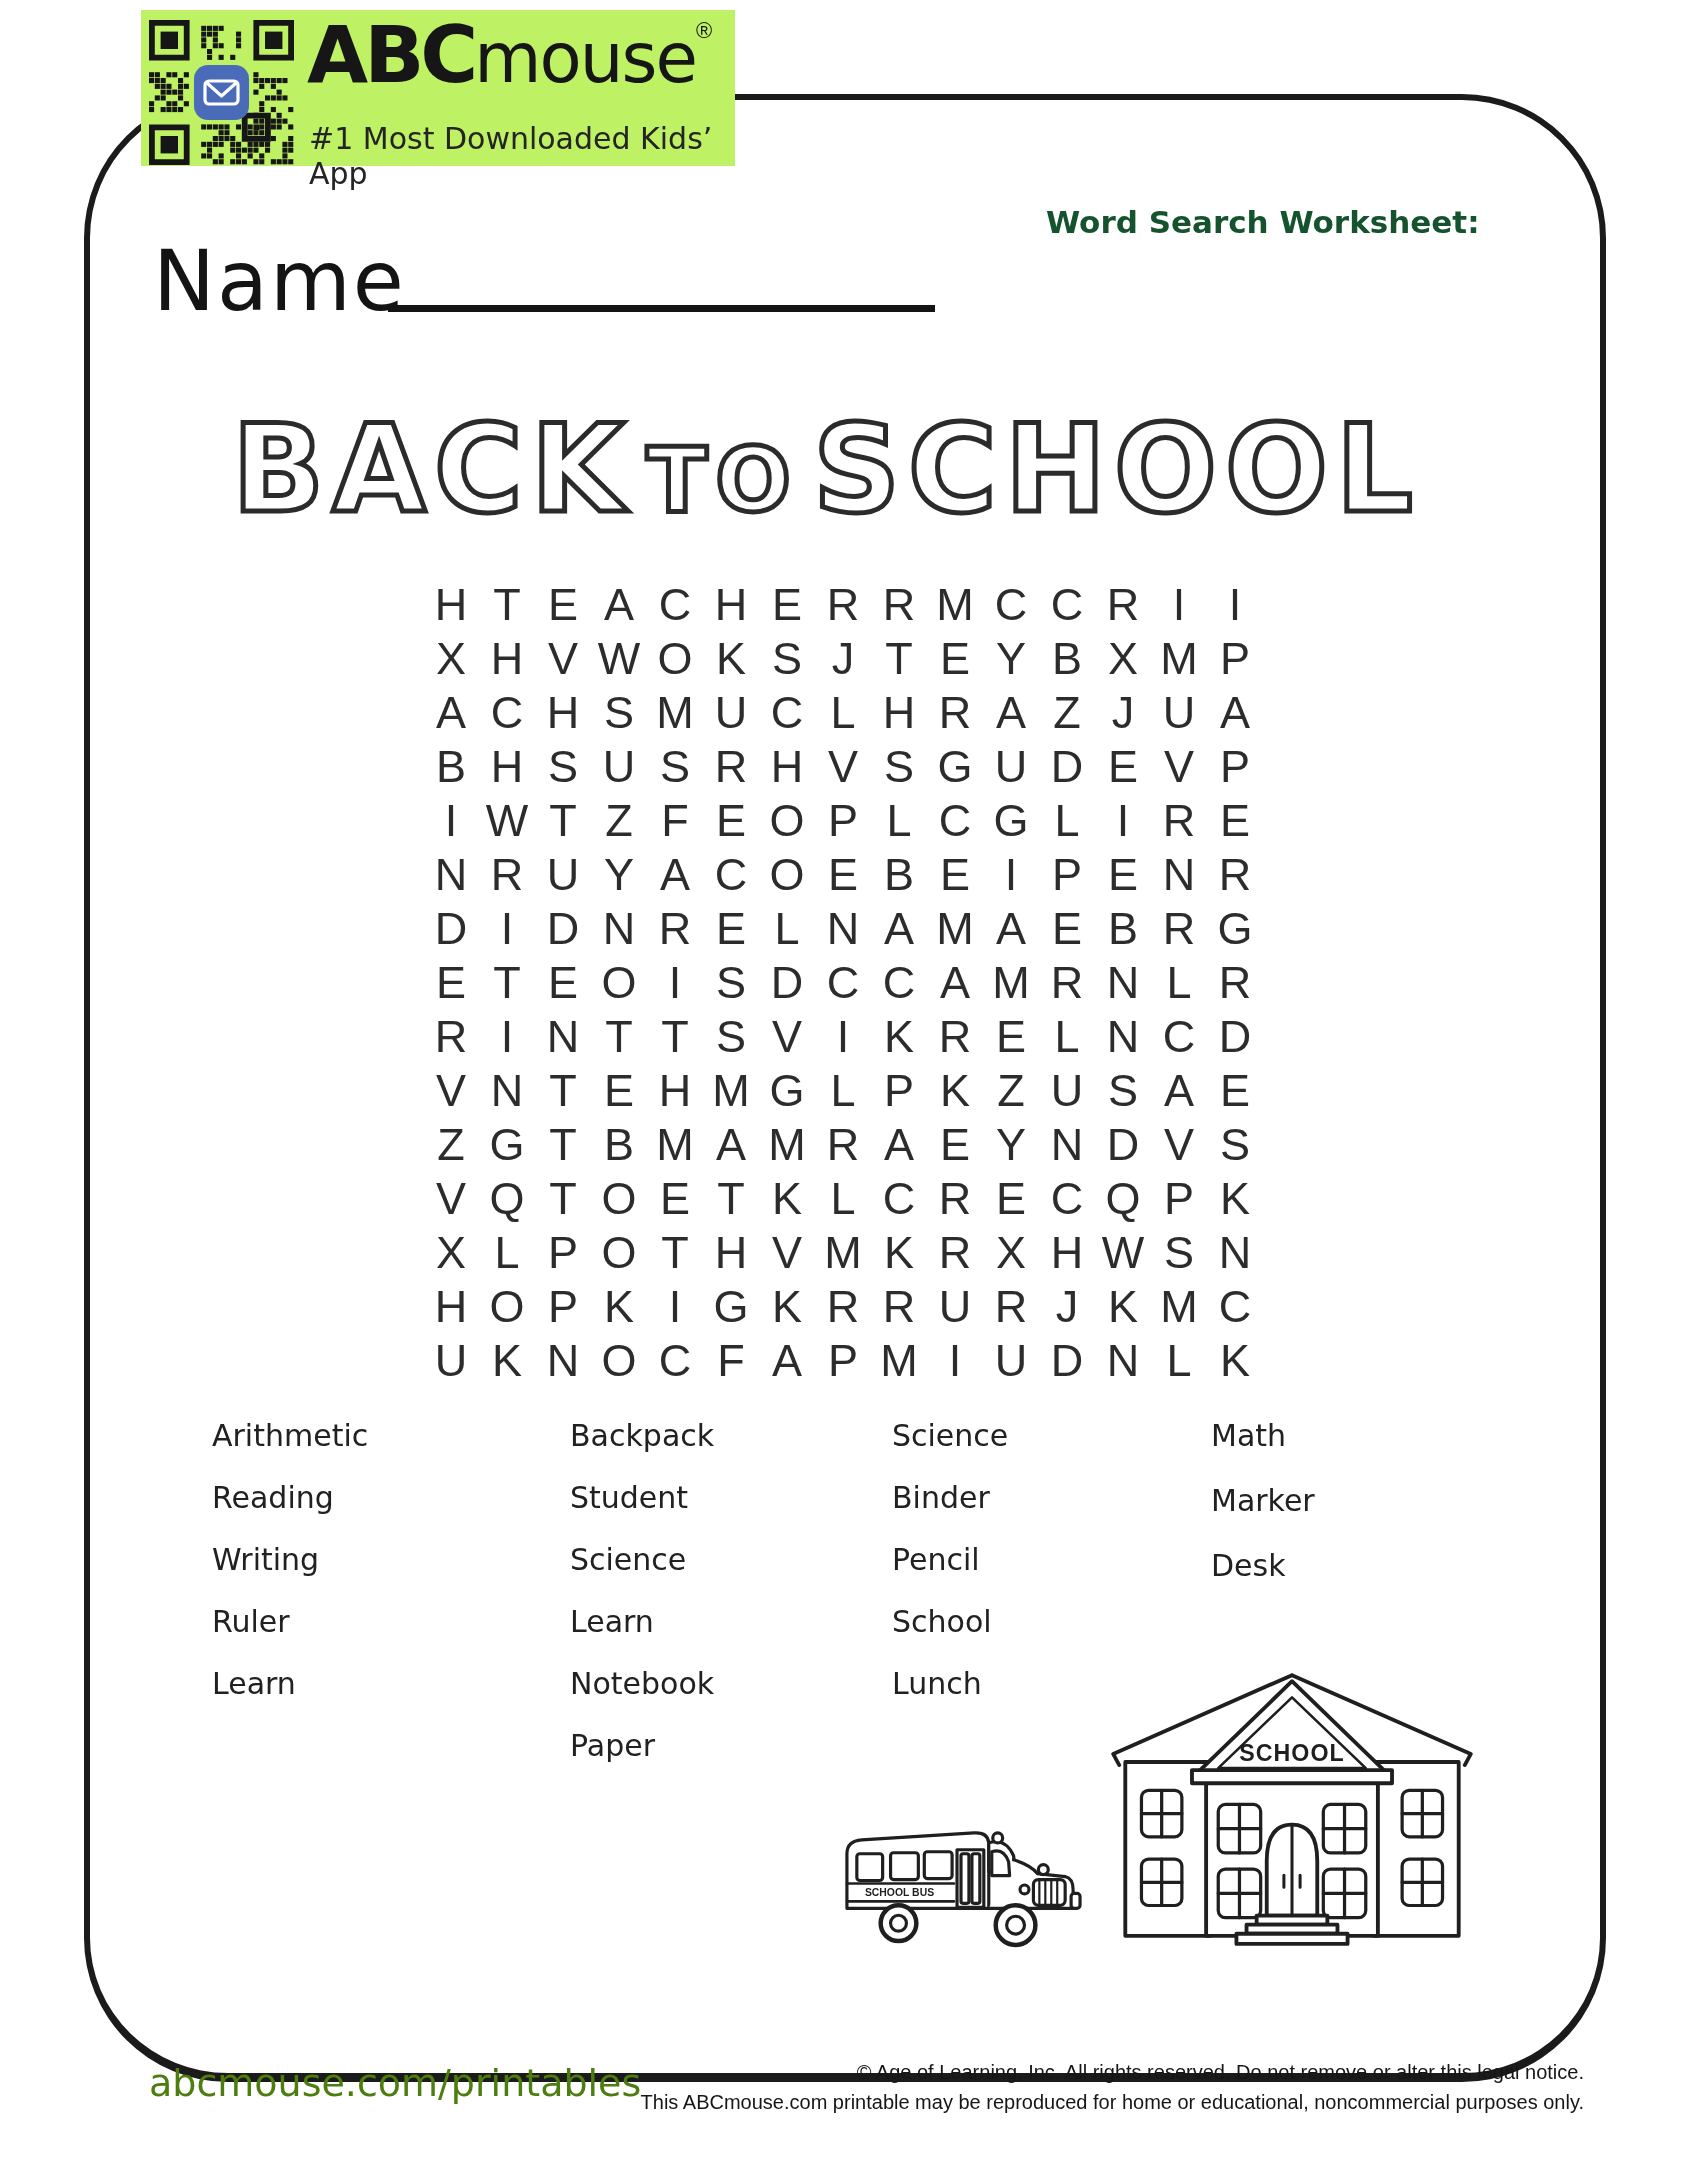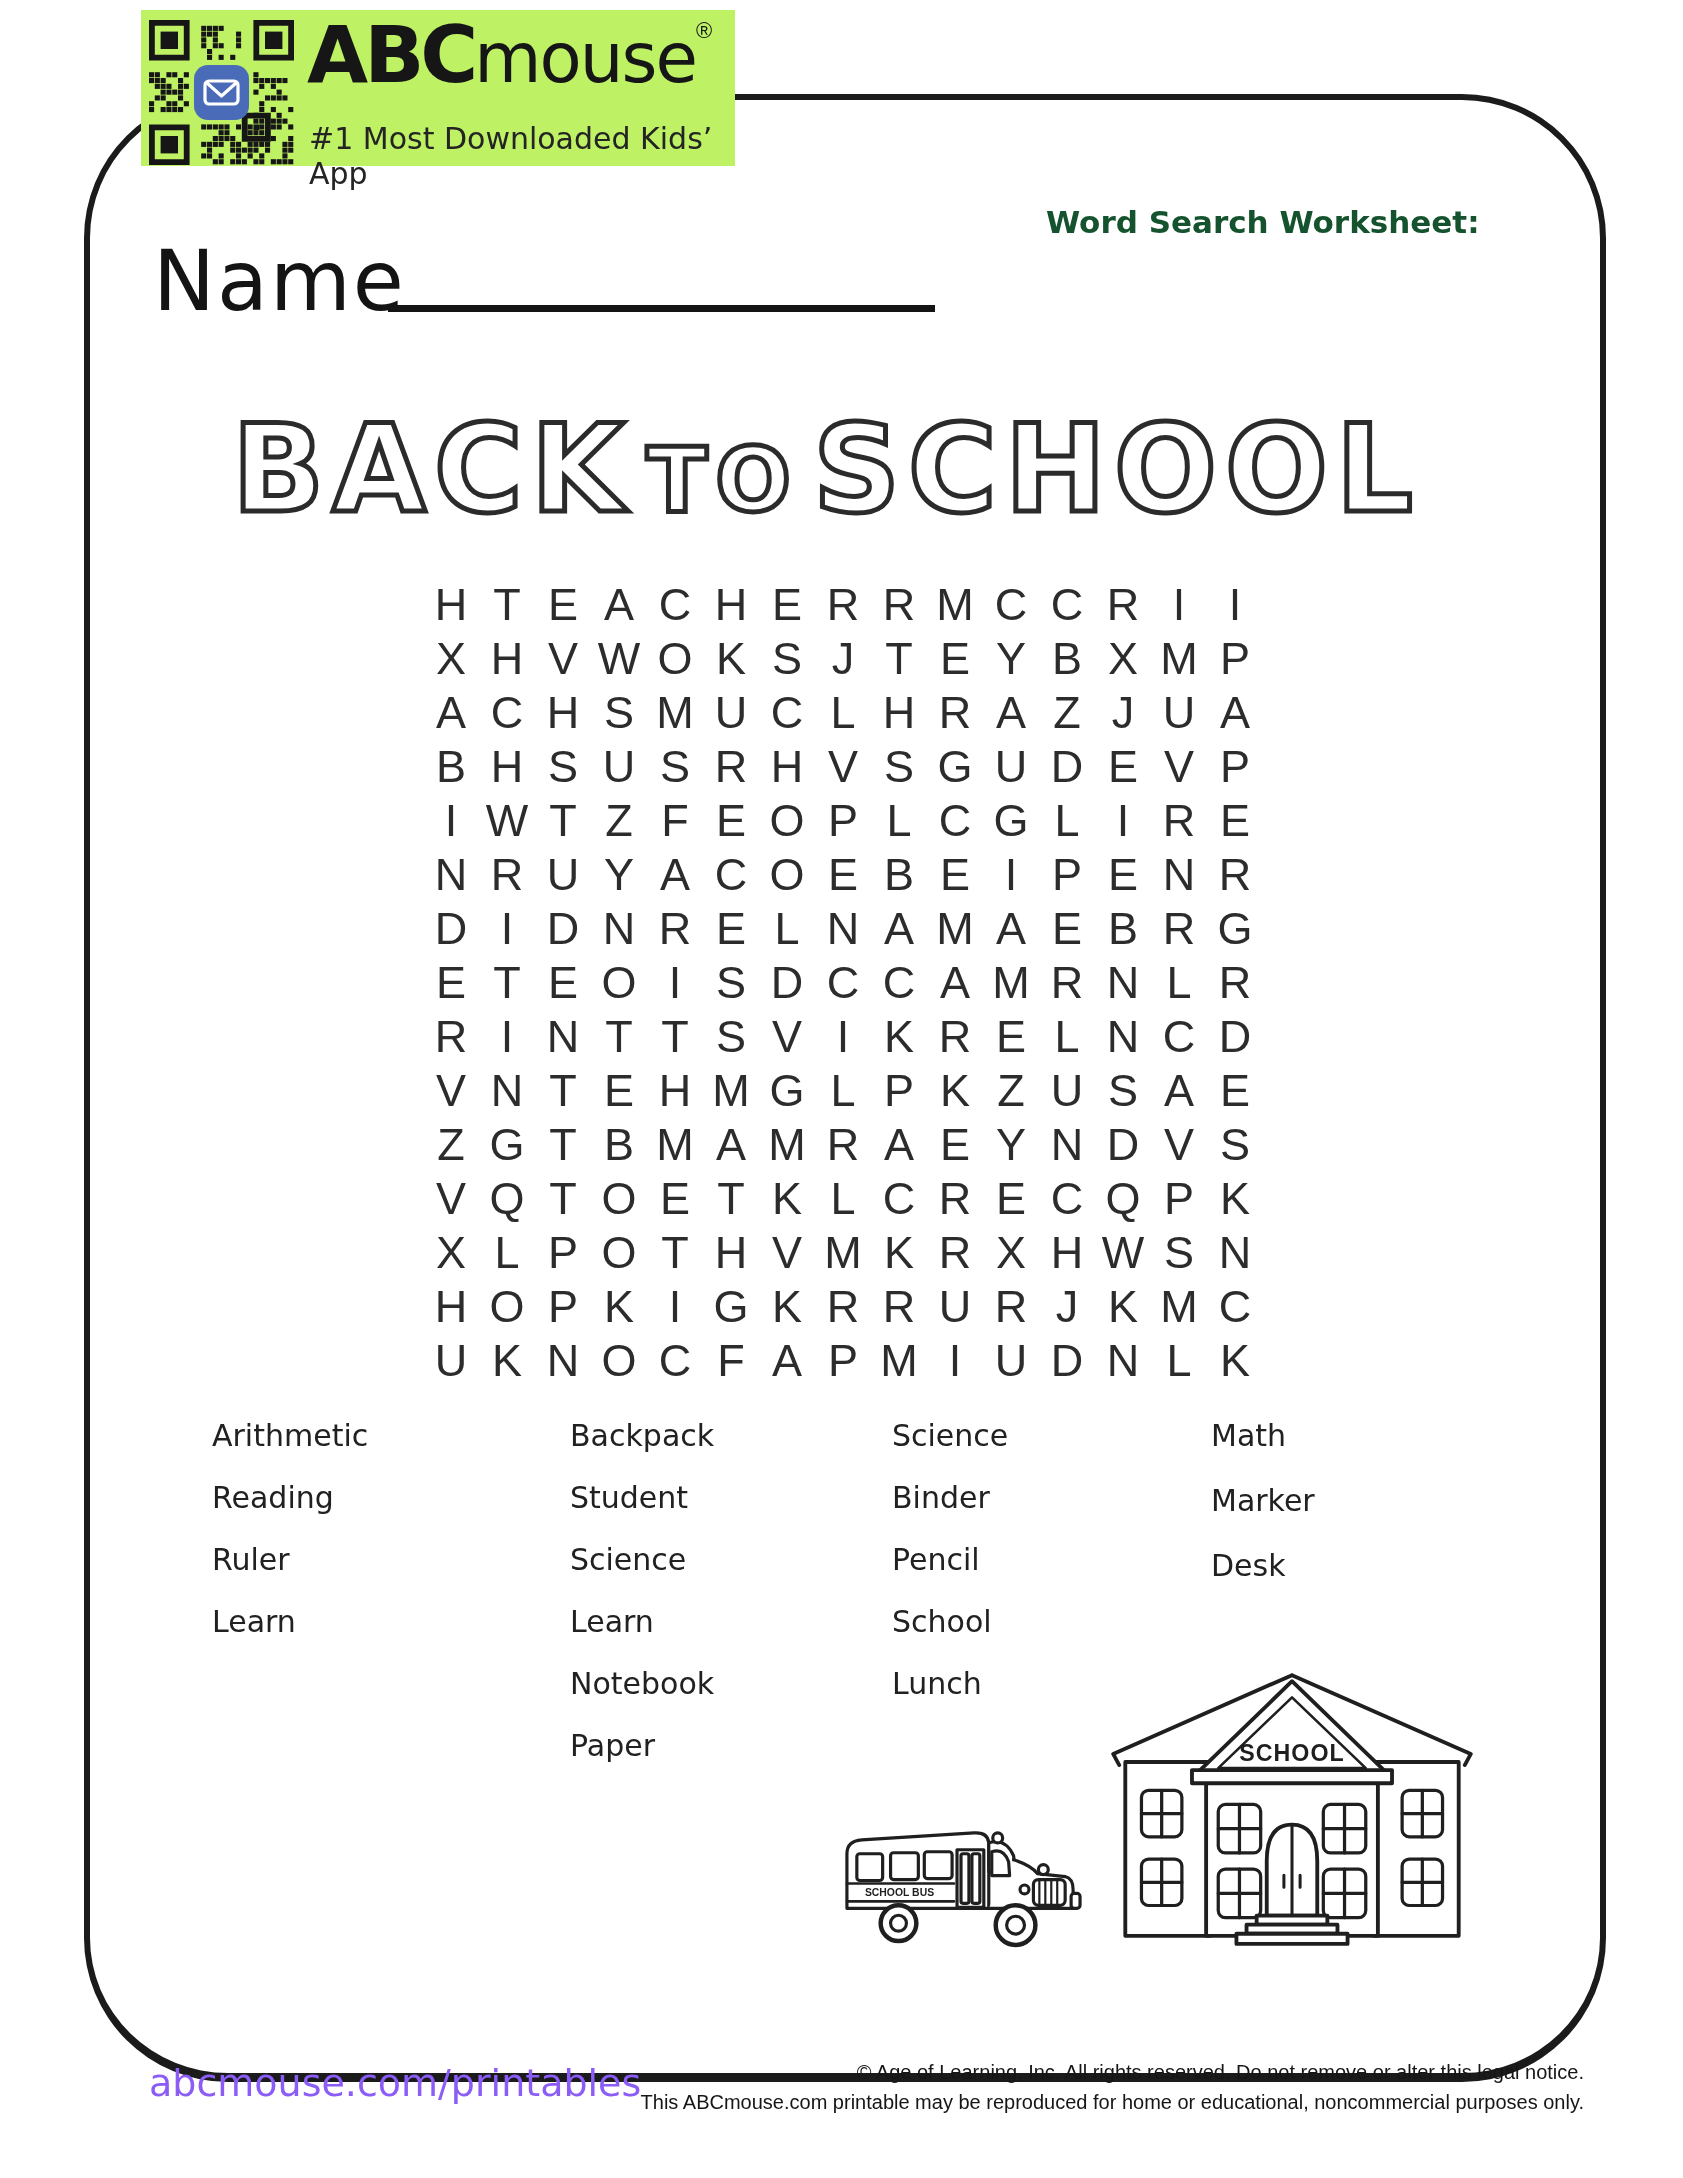--- a/index.html
+++ b/index.html
@@ -43,21 +43,21 @@
              font-family:"DejaVu Sans",sans-serif;letter-spacing:0;}
   .col1{left:212px;top:1418px;}
   .col2{left:570px;top:1418px;}
   .col3{left:892px;top:1418px;}
   .col4{left:1211px;top:1418px;}
   .col4 .word-item{height:65px;}
   
   .bus{position:absolute;left:837px;top:1810px;width:248px;height:149px;}
   .school{position:absolute;left:1109px;top:1661px;width:366px;height:293px;}
   
-  .footer-url{position:absolute;left:149px;top:2061px;font-size:38px;font-weight:400;color:#8b5cf6;
+  .footer-url{position:absolute;left:149px;top:2061px;font-size:38px;font-weight:400;color:#4d7c0f;
               font-family:"DejaVu Sans",sans-serif;}
   .legal{position:absolute;right:99px;top:2057px;width:950px;text-align:right;
          font-size:20px;line-height:30px;color:#161616;font-family:"Liberation Sans",sans-serif;margin-left:32px;}
   svg{display:block;}
 </style>
 </head>
 <body>
 
 <div class="page">
 
@@ -491,20 +491,21 @@
         <span class="g-cell">D</span>
         <span class="g-cell">N</span>
         <span class="g-cell">L</span>
         <span class="g-cell">K</span>
       </div>
     </div>
 
   <div class="word-col col1">
       <div class="word-item">Arithmetic</div>
       <div class="word-item">Reading</div>
+      <div class="word-item">Writing</div>
       <div class="word-item">Ruler</div>
       <div class="word-item">Learn</div>
     </div>
   <div class="word-col col2">
       <div class="word-item">Backpack</div>
       <div class="word-item">Student</div>
       <div class="word-item">Science</div>
       <div class="word-item">Learn</div>
       <div class="word-item">Notebook</div>
       <div class="word-item">Paper</div>

